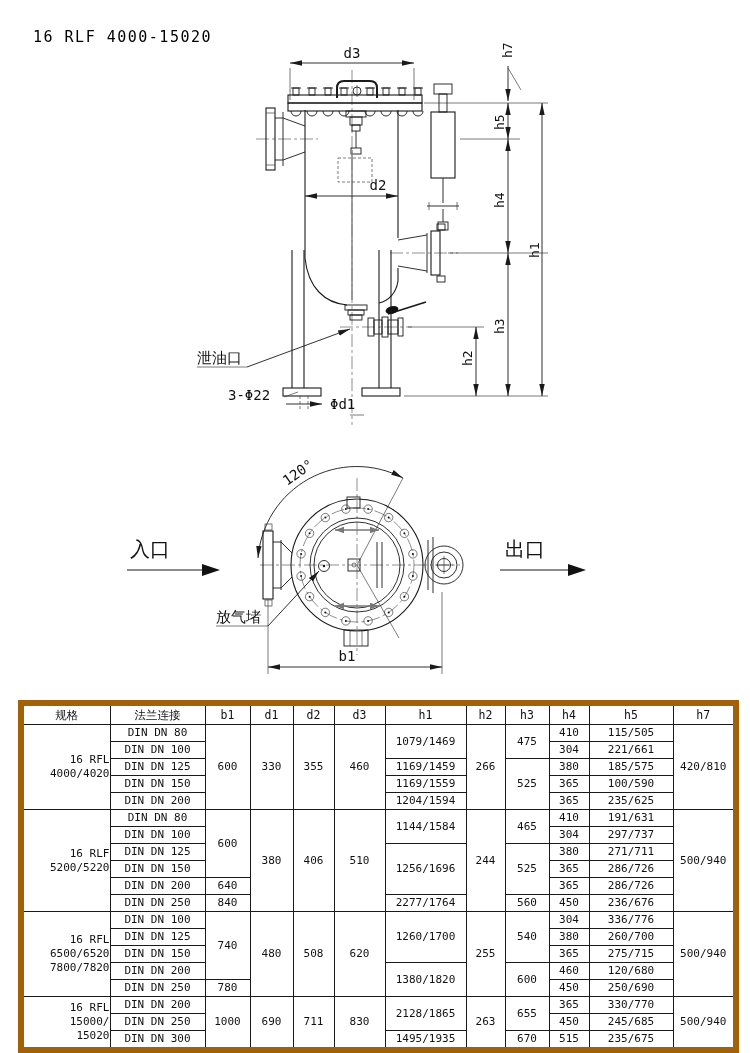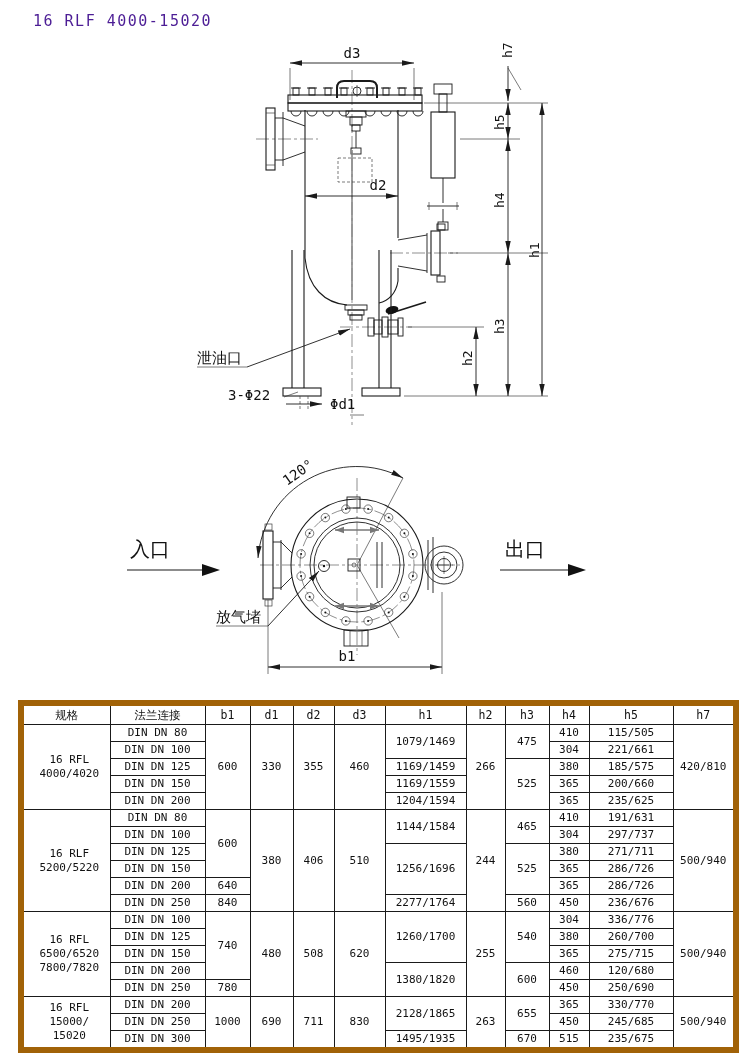--- a/index.html
+++ b/index.html
@@ -1,36 +1,36 @@
 <!DOCTYPE html>
 <html><head>
 <meta charset="utf-8">
 <style>
   html,body{margin:0;padding:0;background:#e8e8e8;}
   .page{position:relative;width:750px;height:1053px;background:#ffffff;overflow:hidden;
         font-family:"DejaVu Sans Mono","Liberation Mono",monospace;color:#111;}
-  .title{position:absolute;left:33px;top:12px;font-size:15px;letter-spacing:1.5px;color:#4c1d95;}
+  .title{position:absolute;left:33px;top:28px;font-size:15px;letter-spacing:1.5px;color:#000000;}
   svg{position:absolute;left:0;top:0;}
   svg .ln{stroke:#1a1a1a;stroke-width:1.1;fill:none;}
   svg .md{stroke:#1a1a1a;stroke-width:0.9;fill:none;}
   svg .tn{stroke:#333;stroke-width:0.65;fill:none;}
   svg .cl{stroke:#444;stroke-width:0.6;fill:none;stroke-dasharray:13 3 3 3;}
   svg .dash{stroke:#444;stroke-width:0.7;fill:none;stroke-dasharray:3 2;}
   svg .grayln{stroke:#8a8a8a;stroke-width:1.6;fill:none;}
   svg text{fill:#111;font-family:"DejaVu Sans Mono","Liberation Mono",monospace;}
   svg .dimtxt{font-size:14px;}
   svg .rottxt{font-size:13px;}
   svg .cjk{font-size:15px;}
   svg .cjkbig{font-size:20px;}
   .tblwrap{position:absolute;left:18px;top:700px;}
   table{border-collapse:collapse;table-layout:fixed;border:6px solid #a16207;}
   th,td{border:1px solid #1a1a1a;font-weight:normal;font-size:11px;text-align:center;
         padding:0;height:16px;line-height:1.25;white-space:pre-line;overflow:hidden;}
   th{height:18px;font-size:11.5px;}
-  td.spec{text-align:center;padding-left:5px;}
+  td.spec{text-align:right;padding-left:5px;}
 </style>
 </head>
 <body>
 
 <div class="page">
 
   <div class="title">16 RLF 4000-15020</div>
 
   <svg width="750" height="695" viewBox="0 0 750 695">
     <defs>
@@ -339,21 +339,21 @@
             <td>DIN DN 125</td>
             <td>1169/1459</td>
             <td rowspan="3">525</td>
             <td>380</td>
             <td>185/575</td>
           </tr>
           <tr>
             <td>DIN DN 150</td>
             <td>1169/1559</td>
             <td>365</td>
-            <td>200/660</td>
+            <td>100/590</td>
           </tr>
           <tr>
             <td>DIN DN 200</td>
             <td>1204/1594</td>
             <td>365</td>
             <td>235/625</td>
           </tr>
           <tr>
             <td rowspan="6" class="spec">16 RLF
 5200/5220</td>

